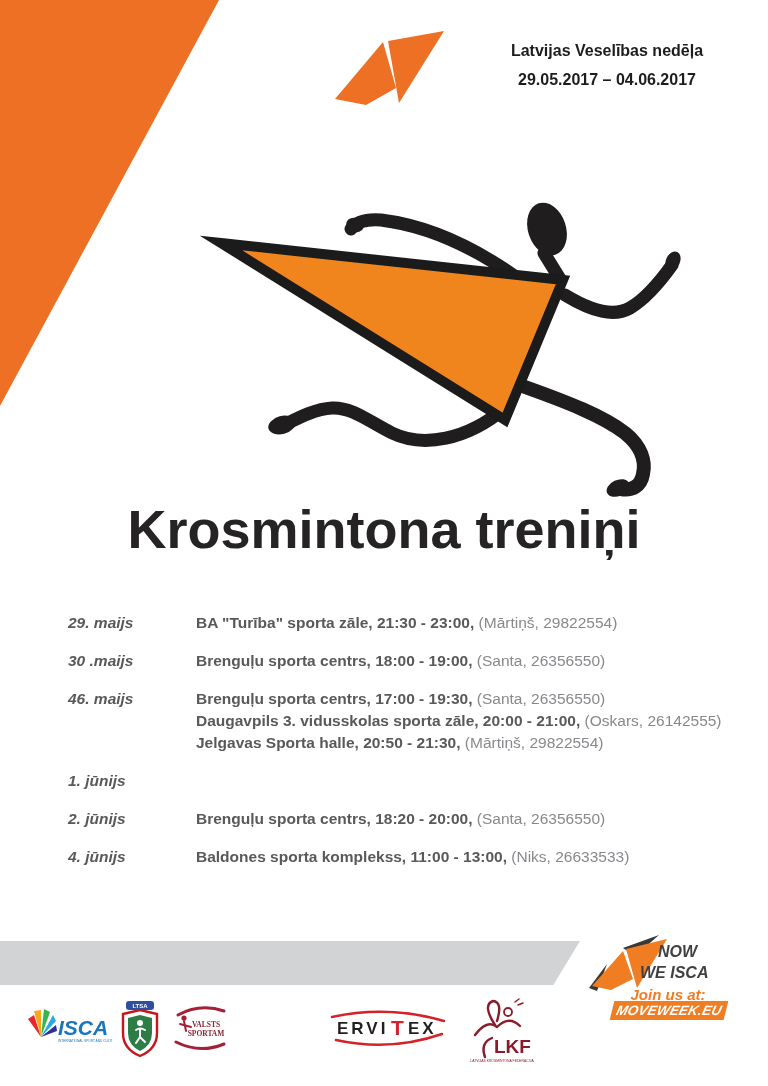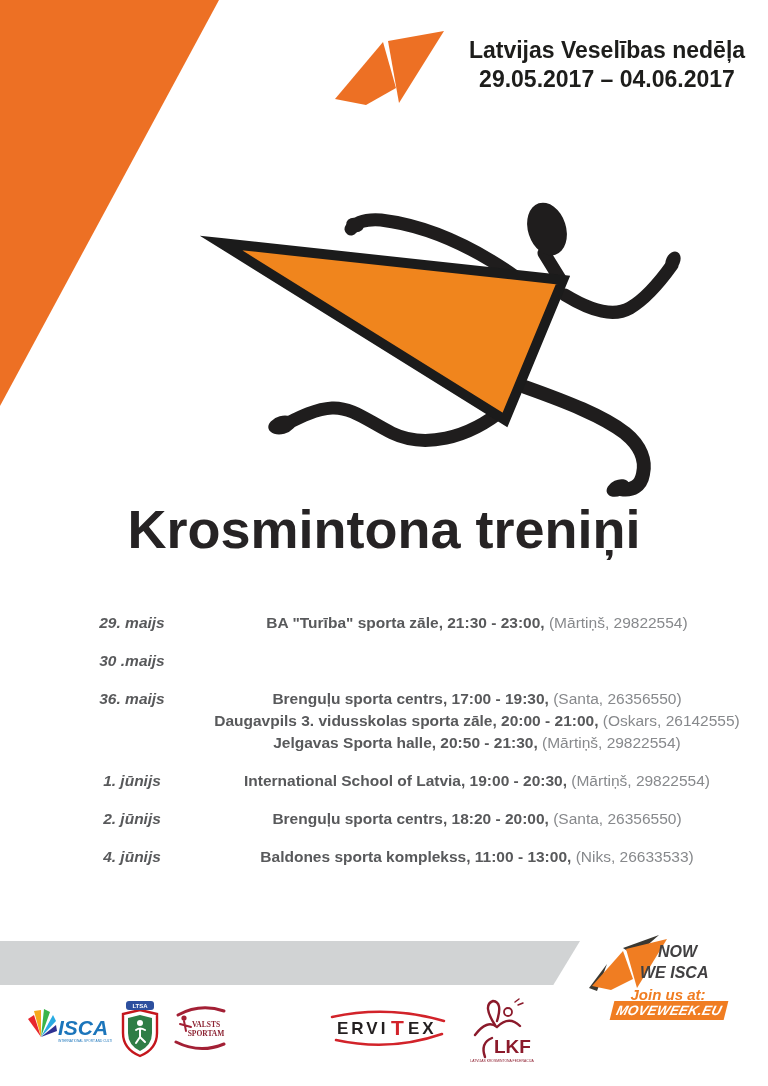--- a/index.html
+++ b/index.html
@@ -13,32 +13,32 @@
     background:#ed7024;clip-path:polygon(0 0,100% 0,0 100%);
   }
   .gray-band{
     position:absolute;left:0;top:941px;width:580px;height:44px;
     background:#d1d3d4;clip-path:polygon(0 0,100% 0,95.4% 100%,0 100%);
   }
   
   .header-logo{position:absolute;left:332px;top:27px;width:114px;height:94px;}
   .header-text{
     position:absolute;left:448px;top:36px;width:318px;text-align:center;
-    font-size:23px;line-height:29px;font-weight:bold;color:#1d1d1b;
+    font-size:16px;line-height:29px;font-weight:bold;color:#1d1d1b;
   }
   
   .runner{position:absolute;left:195px;top:180px;width:510px;height:325px;}
   
   .poster-title{
     position:absolute;left:0;top:498px;width:768px;text-align:center;
     font-size:54px;font-weight:bold;color:#262324;letter-spacing:0;margin:0;
   }
   
   .schedule{position:absolute;left:68px;top:612px;width:690px;}
-  .sch-group{display:flex;margin-bottom:16px;text-align:center;}
+  .sch-group{display:flex;margin-bottom:16px;}
   .sch-date{
     width:128px;flex:0 0 128px;font-size:15.5px;font-weight:bold;font-style:italic;
     color:#58595b;line-height:22px;
   }
   .sch-events{flex:1;}
   .sch-line{font-size:15.5px;line-height:22px;color:#58595b;}
   .venue{font-weight:bold;color:#58595b;}
   .contact{font-weight:normal;color:#87898c;}
   
   .nwm-arrow{position:absolute;left:585px;top:934px;width:90px;height:62px;}
@@ -108,36 +108,36 @@
 
   <div class="sch-group">
     <div class="sch-date">29. maijs</div>
     <div class="sch-events">
       <div class="sch-line"><span class="venue">BA "Turība" sporta zāle, 21:30 - 23:00,</span><span class="contact"> (Mārtiņš, 29822554)</span></div>
     </div>
   </div>
 
   <div class="sch-group">
     <div class="sch-date">30 .maijs</div>
-  </div>
-
-  <div class="sch-group">
-    <div class="sch-date">36. maijs</div>
+    <div class="sch-events">
+      <div class="sch-line"><span class="venue">Brenguļu sporta centrs, 18:00 - 19:00,</span><span class="contact"> (Santa, 26356550)</span></div>
+    </div>
+  </div>
+
+  <div class="sch-group">
+    <div class="sch-date">46. maijs</div>
     <div class="sch-events">
       <div class="sch-line"><span class="venue">Brenguļu sporta centrs, 17:00 - 19:30,</span><span class="contact"> (Santa, 26356550)</span></div>
       <div class="sch-line"><span class="venue">Daugavpils 3. vidusskolas sporta zāle, 20:00 - 21:00,</span><span class="contact"> (Oskars, 26142555)</span></div>
       <div class="sch-line"><span class="venue">Jelgavas Sporta halle, 20:50 - 21:30,</span><span class="contact"> (Mārtiņš, 29822554)</span></div>
     </div>
   </div>
 
   <div class="sch-group">
     <div class="sch-date">1. jūnijs</div>
-    <div class="sch-events">
-      <div class="sch-line"><span class="venue">International School of Latvia, 19:00 - 20:30,</span><span class="contact"> (Mārtiņš, 29822554)</span></div>
-    </div>
   </div>
 
   <div class="sch-group">
     <div class="sch-date">2. jūnijs</div>
     <div class="sch-events">
       <div class="sch-line"><span class="venue">Brenguļu sporta centrs, 18:20 - 20:00,</span><span class="contact"> (Santa, 26356550)</span></div>
     </div>
   </div>
 
   <div class="sch-group">

